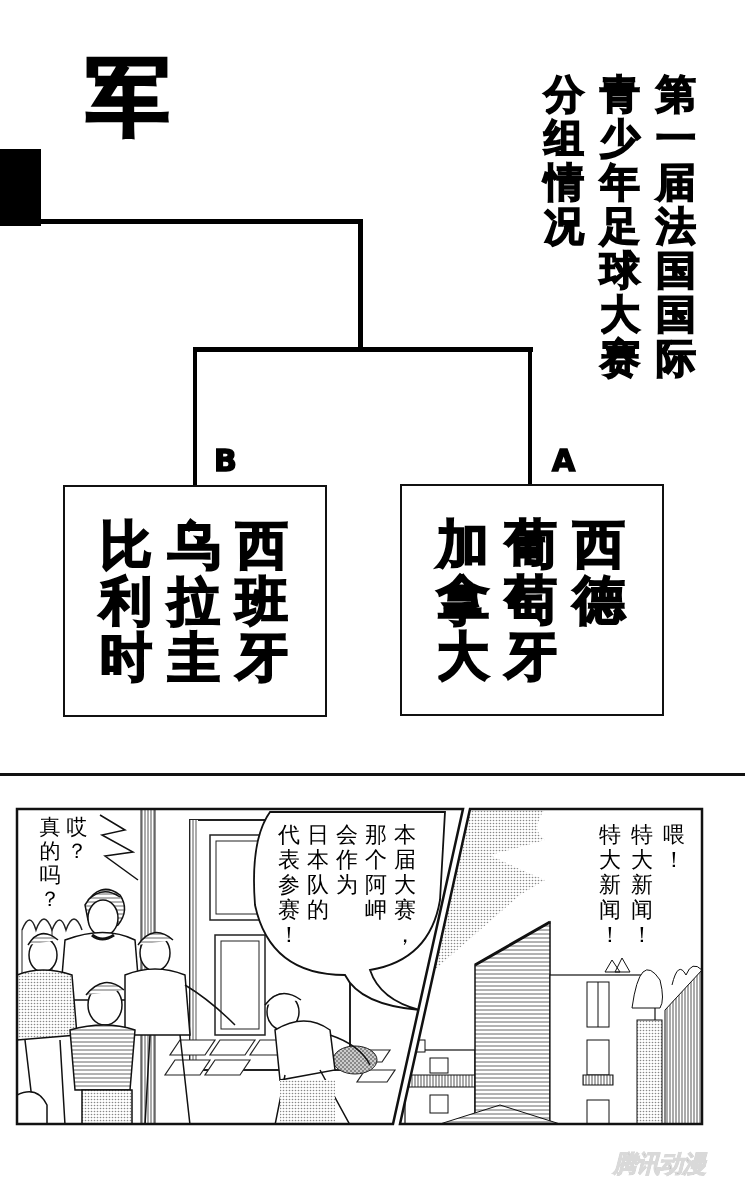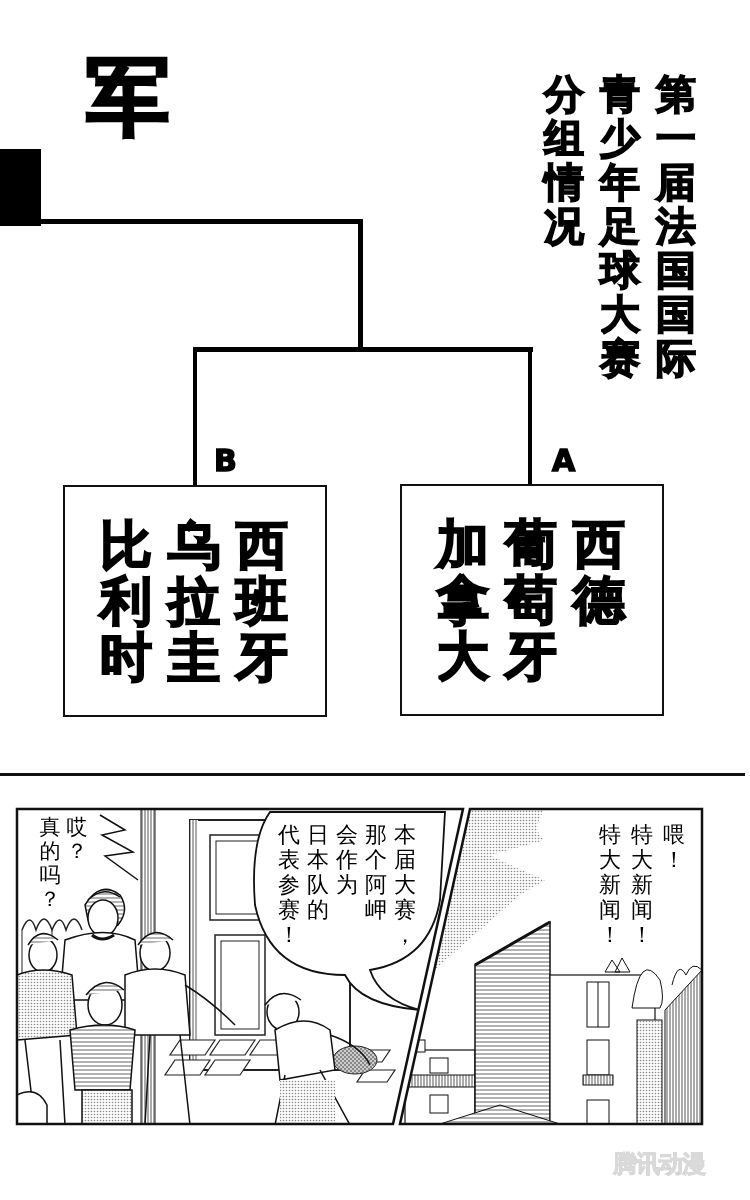--- a/index.html
+++ b/index.html
@@ -25,21 +25,21 @@
 
   .group-label { position:absolute; font-size:30px; font-weight:900; font-family:"DejaVu Sans",sans-serif; -webkit-text-stroke:1.5px #000; }
 
   
   .divider { position:absolute; left:0; top:773px; width:745px; height:3px; background:#111; }
 
   .vtext { position:absolute; display:flex; flex-direction:column; align-items:center; }
   .vtext span { display:block; font-size:22px; line-height:25px; font-weight:500; width:26px; text-align:center; }
   .vtext.small span { font-size:21px; line-height:24px; }
 
-  .watermark { position:absolute; left:613px; top:1148px; font-size:24px; font-weight:900; color:#737373; -webkit-text-stroke:1px #d9d9d9; letter-spacing:-1px; }
+  .watermark { position:absolute; left:613px; top:1148px; font-size:24px; font-weight:900; color:#737373; -webkit-text-stroke:1px #d9d9d9; letter-spacing:-1px; font-style:italic; }
 </style>
 </head>
 <body>
 
 <div class="abs big-title bold-cn">军</div>
 
 <div class="abs vcol" style="left:652px; top:72px;">
   <span>第</span>
   <span>一</span>
   <span>届</span>

